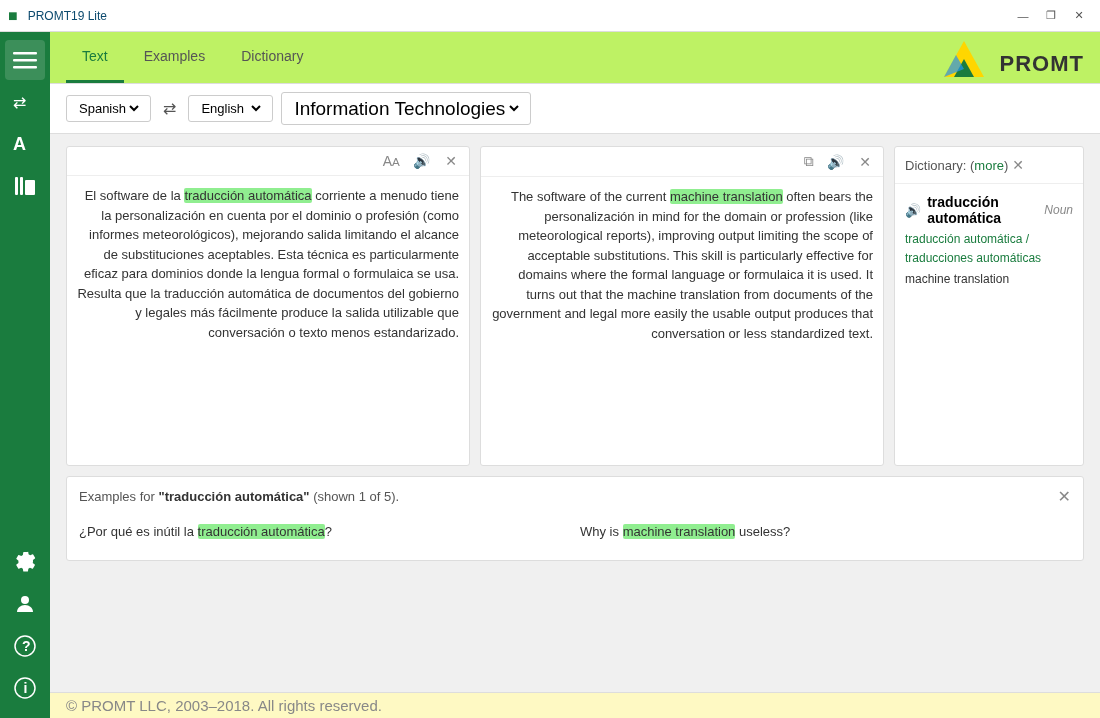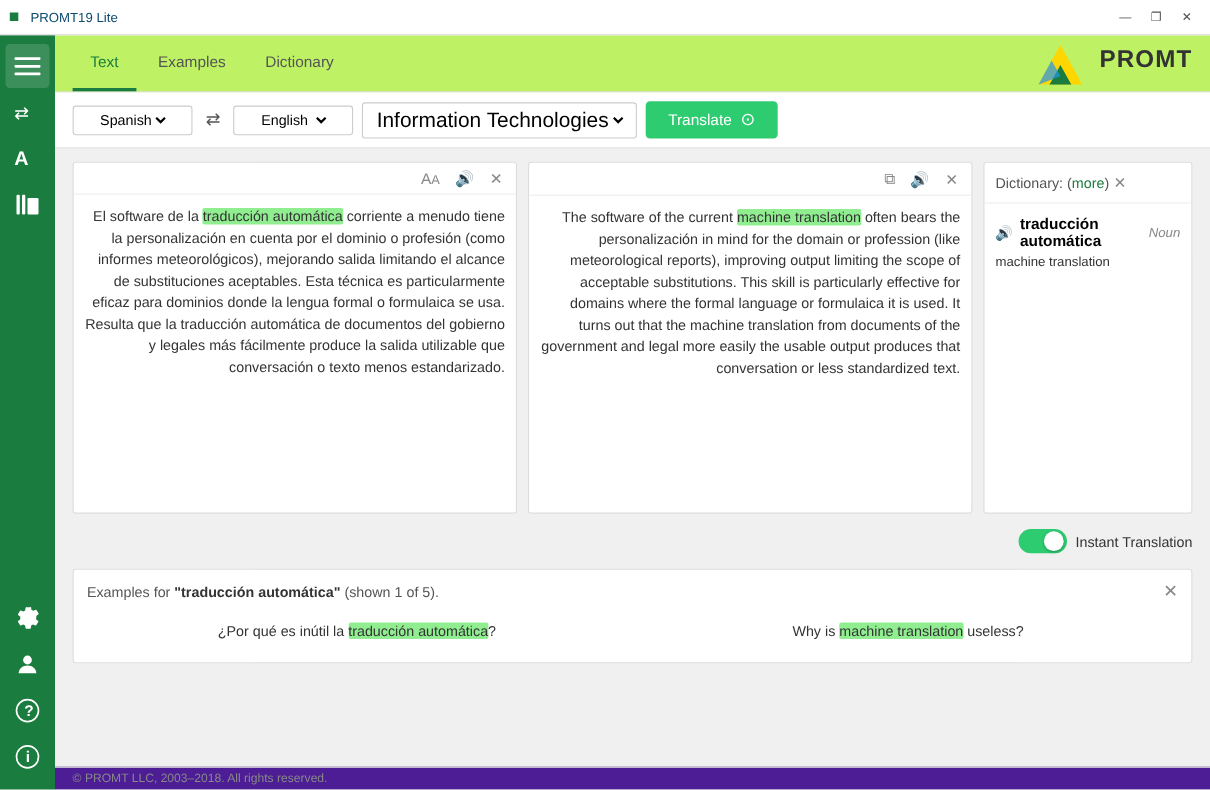--- a/index.html
+++ b/index.html
@@ -97,21 +97,21 @@
       align-items: center;
       gap: 8px;
       border-bottom: 1px solid #ddd;
       flex-shrink: 0;
     }
     .lang-select {
       display: flex;
       align-items: center;
       border: 1px solid #ccc;
       border-radius: 3px;
-      padding: 4px 20px;
+      padding: 4px 8px;
       cursor: pointer;
       background: #fff;
       gap: 6px;
       font-size: 13px;
     }
     .lang-select select {
       border: none;
       background: transparent;
       font-size: 13px;
       cursor: pointer;
@@ -282,41 +282,40 @@
       background: none;
       border: none;
       cursor: pointer;
       color: #888;
       font-size: 16px;
     }
     .example-row {
       display: flex;
       gap: 10px;
       padding: 8px 0;
-      text-align: center;
     }
     .example-cell {
       flex: 1;
       font-size: 13px;
       color: #333;
       line-height: 1.5;
     }
 
     
     .statusbar {
-      background: #4c1d95;
+      background: #fef9c3;
       border-top: 1px solid #ddd;
       padding: 4px 16px;
-      font-size: 11px;
+      font-size: 15px;
       color: #888;
       flex-shrink: 0;
     }
 
     
-    .promt-logo { display: flex; align-items: flex-start; gap: 16px; }
+    .promt-logo { display: flex; align-items: flex-end; gap: 16px; }
   </style>
 </head>
 <body>
 
 <div class="titlebar">
   <div style="display:flex;align-items:center;gap:6px;">
     <span style="color:#1a7c3e;font-size:16px;">■</span>
     <span class="titlebar-title">PROMT19 Lite</span>
   </div>
   <div class="titlebar-controls">
@@ -426,24 +425,20 @@
       </div>
       <div class="domain-select">
         <select>
           <option>Information Technologies</option>
           <option>General</option>
           <option>Business</option>
           <option>Legal</option>
           <option>Medical</option>
         </select>
       </div>
-      <button class="translate-btn">
-        <span>Translate</span>
-        <span style="font-size:16px;">⊙</span>
-      </button>
     </div>
 
     <div class="translation-area">
       <div style="display:flex;gap:10px;">
 
         <div class="text-panel">
           <div class="panel-toolbar">
             <button class="panel-icon-btn" title="Font size">A<small>A</small></button>
             <button class="panel-icon-btn" title="Audio">🔊</button>
             <button class="panel-icon-btn" title="Clear">✕</button>
@@ -468,29 +463,28 @@
           <div class="dict-header">
             <span>Dictionary: (<a href="#">more</a>)</span>
             <button class="panel-icon-btn">✕</button>
           </div>
           <div class="dict-content">
             <div style="display:flex;align-items:center;">
               <span class="dict-audio">🔊</span>
               <span class="dict-term">traducción automática</span>
               <span class="dict-pos">Noun</span>
             </div>
+            <div class="dict-forms">
+              <a href="#">traducción automática</a> / <a href="#">traducciones automáticas</a>
+            </div>
             <div class="dict-translation">machine translation</div>
           </div>
         </div>
       </div>
 
-      <div class="toggle-row">
-        <div class="toggle-switch"></div>
-        <span class="toggle-label">Instant Translation</span>
-      </div>
 
       <div class="examples-section">
         <div class="examples-header">
           <div>
             <span>Examples for </span><strong>"traducción automática"</strong><span> (shown 1 of 5).</span>
           </div>
           <button class="examples-close">✕</button>
         </div>
         <div class="example-row">
           <div class="example-cell">

